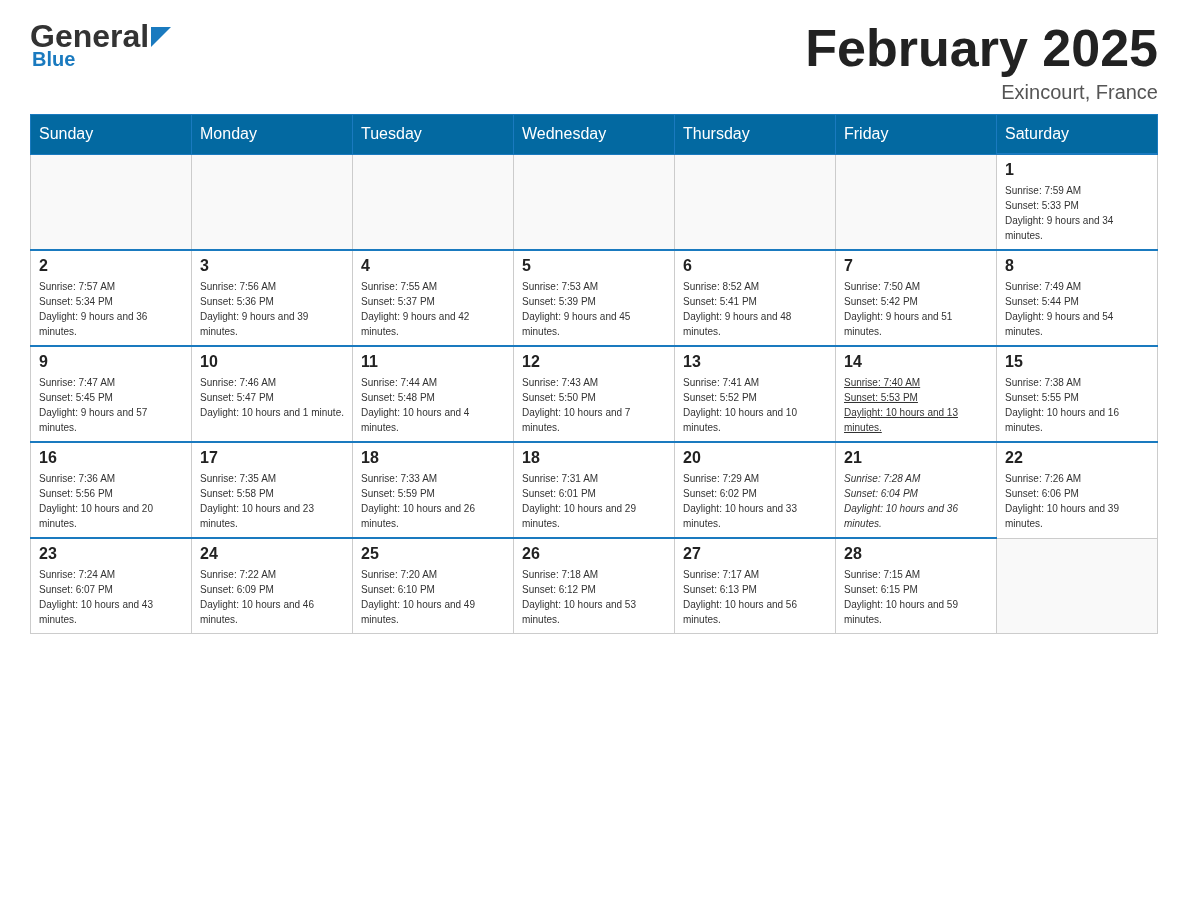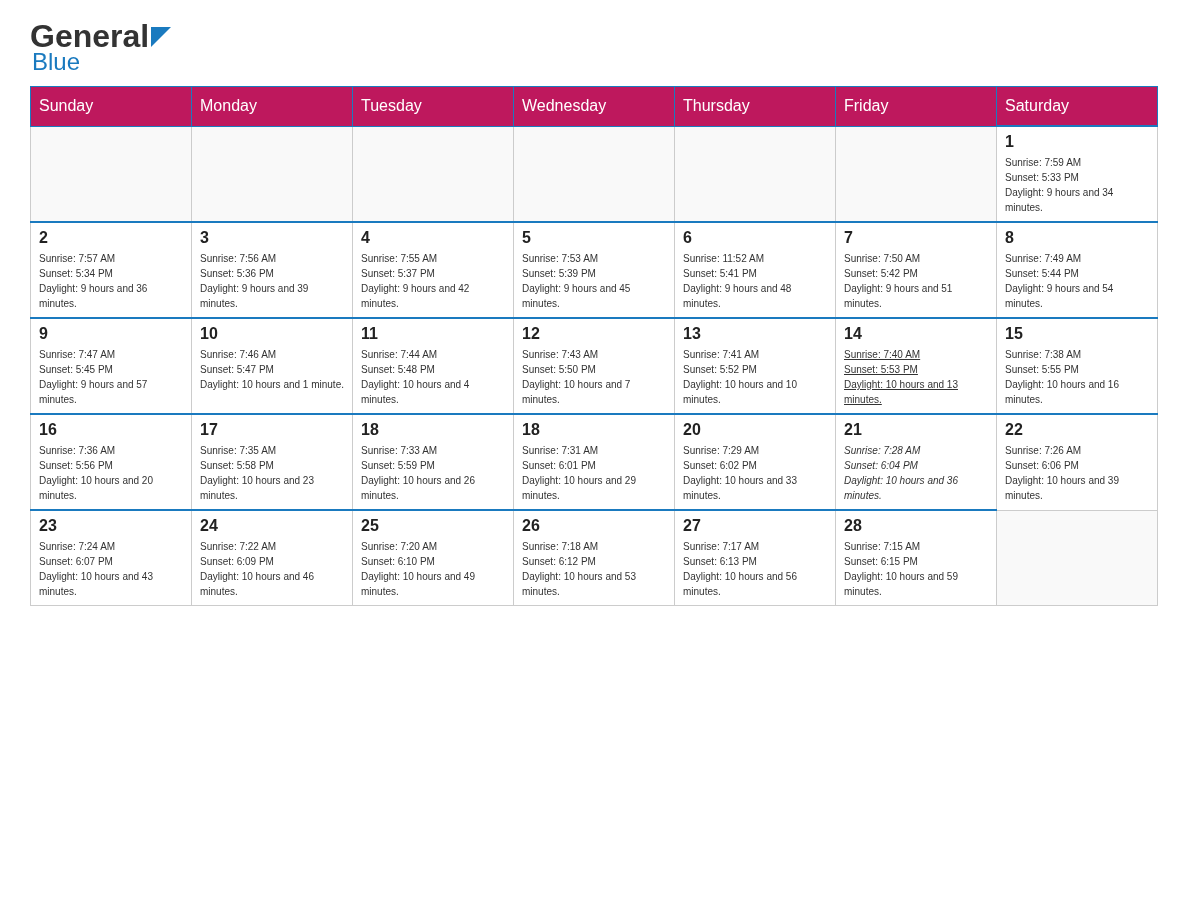--- a/index.html
+++ b/index.html
@@ -36,21 +36,21 @@
       font-size: 20px;
       color: #555;
       margin-top: 4px;
     }
     .calendar {
       width: 100%;
       border-collapse: collapse;
       margin-top: 10px;
     }
     .calendar th {
-      background-color: #be185d;
+      background-color: #0369a1;
       color: #fff;
       font-size: 16px;
       font-weight: normal;
       padding: 10px 8px;
       text-align: left;
       border: 1px solid #1a7abf;
     }
     .calendar td {
       vertical-align: top;
       padding: 6px 8px;
@@ -79,38 +79,42 @@
     .logo-wrapper {
       display: flex;
       flex-direction: column;
     }
     .logo-top {
       display: flex;
       align-items: center;
     }
     .logo-bottom {
       color: #1a7abf;
-      font-size: 24px;
-      font-weight: normal;
+      font-size: 20px;
+      font-weight: bold;
       margin-top: -4px;
       padding-left: 2px;
     }
   </style>
 </head>
 <body>
 
 <div class="header">
   <div class="logo-wrapper">
     <div class="logo-top">
       <span class="logo-text">General</span>
       <svg width="20" height="20" viewBox="0 0 20 20" style="margin-left:2px; margin-top:2px;">
         <polygon points="0,0 20,0 0,20" fill="#1a7abf"></polygon>
       </svg>
     </div>
     <div class="logo-bottom">Blue</div>
+  </div>
+  <div class="title-section">
+    <div class="month-title">February 2025</div>
+    <div class="location">Exincourt, France</div>
   </div>
 </div>
 
 <table class="calendar">
   <thead>
     <tr>
       <th>Sunday</th>
       <th>Monday</th>
       <th>Tuesday</th>
       <th>Wednesday</th>
@@ -154,21 +158,21 @@
 Daylight: 9 hours and 42 minutes.</div>
         </td>
         <td>
           <div class="day-num">5</div>
           <div class="day-info" style="white-space: pre-line;">Sunrise: 7:53 AM
 Sunset: 5:39 PM
 Daylight: 9 hours and 45 minutes.</div>
         </td>
         <td>
           <div class="day-num">6</div>
-          <div class="day-info" style="white-space: pre-line;">Sunrise: 11:52 AM
+          <div class="day-info" style="white-space: pre-line;">Sunrise: 8:52 AM
 Sunset: 5:41 PM
 Daylight: 9 hours and 48 minutes.</div>
         </td>
         <td>
           <div class="day-num">7</div>
           <div class="day-info" style="white-space: pre-line;">Sunrise: 7:50 AM
 Sunset: 5:42 PM
 Daylight: 9 hours and 51 minutes.</div>
         </td>
         <td>

